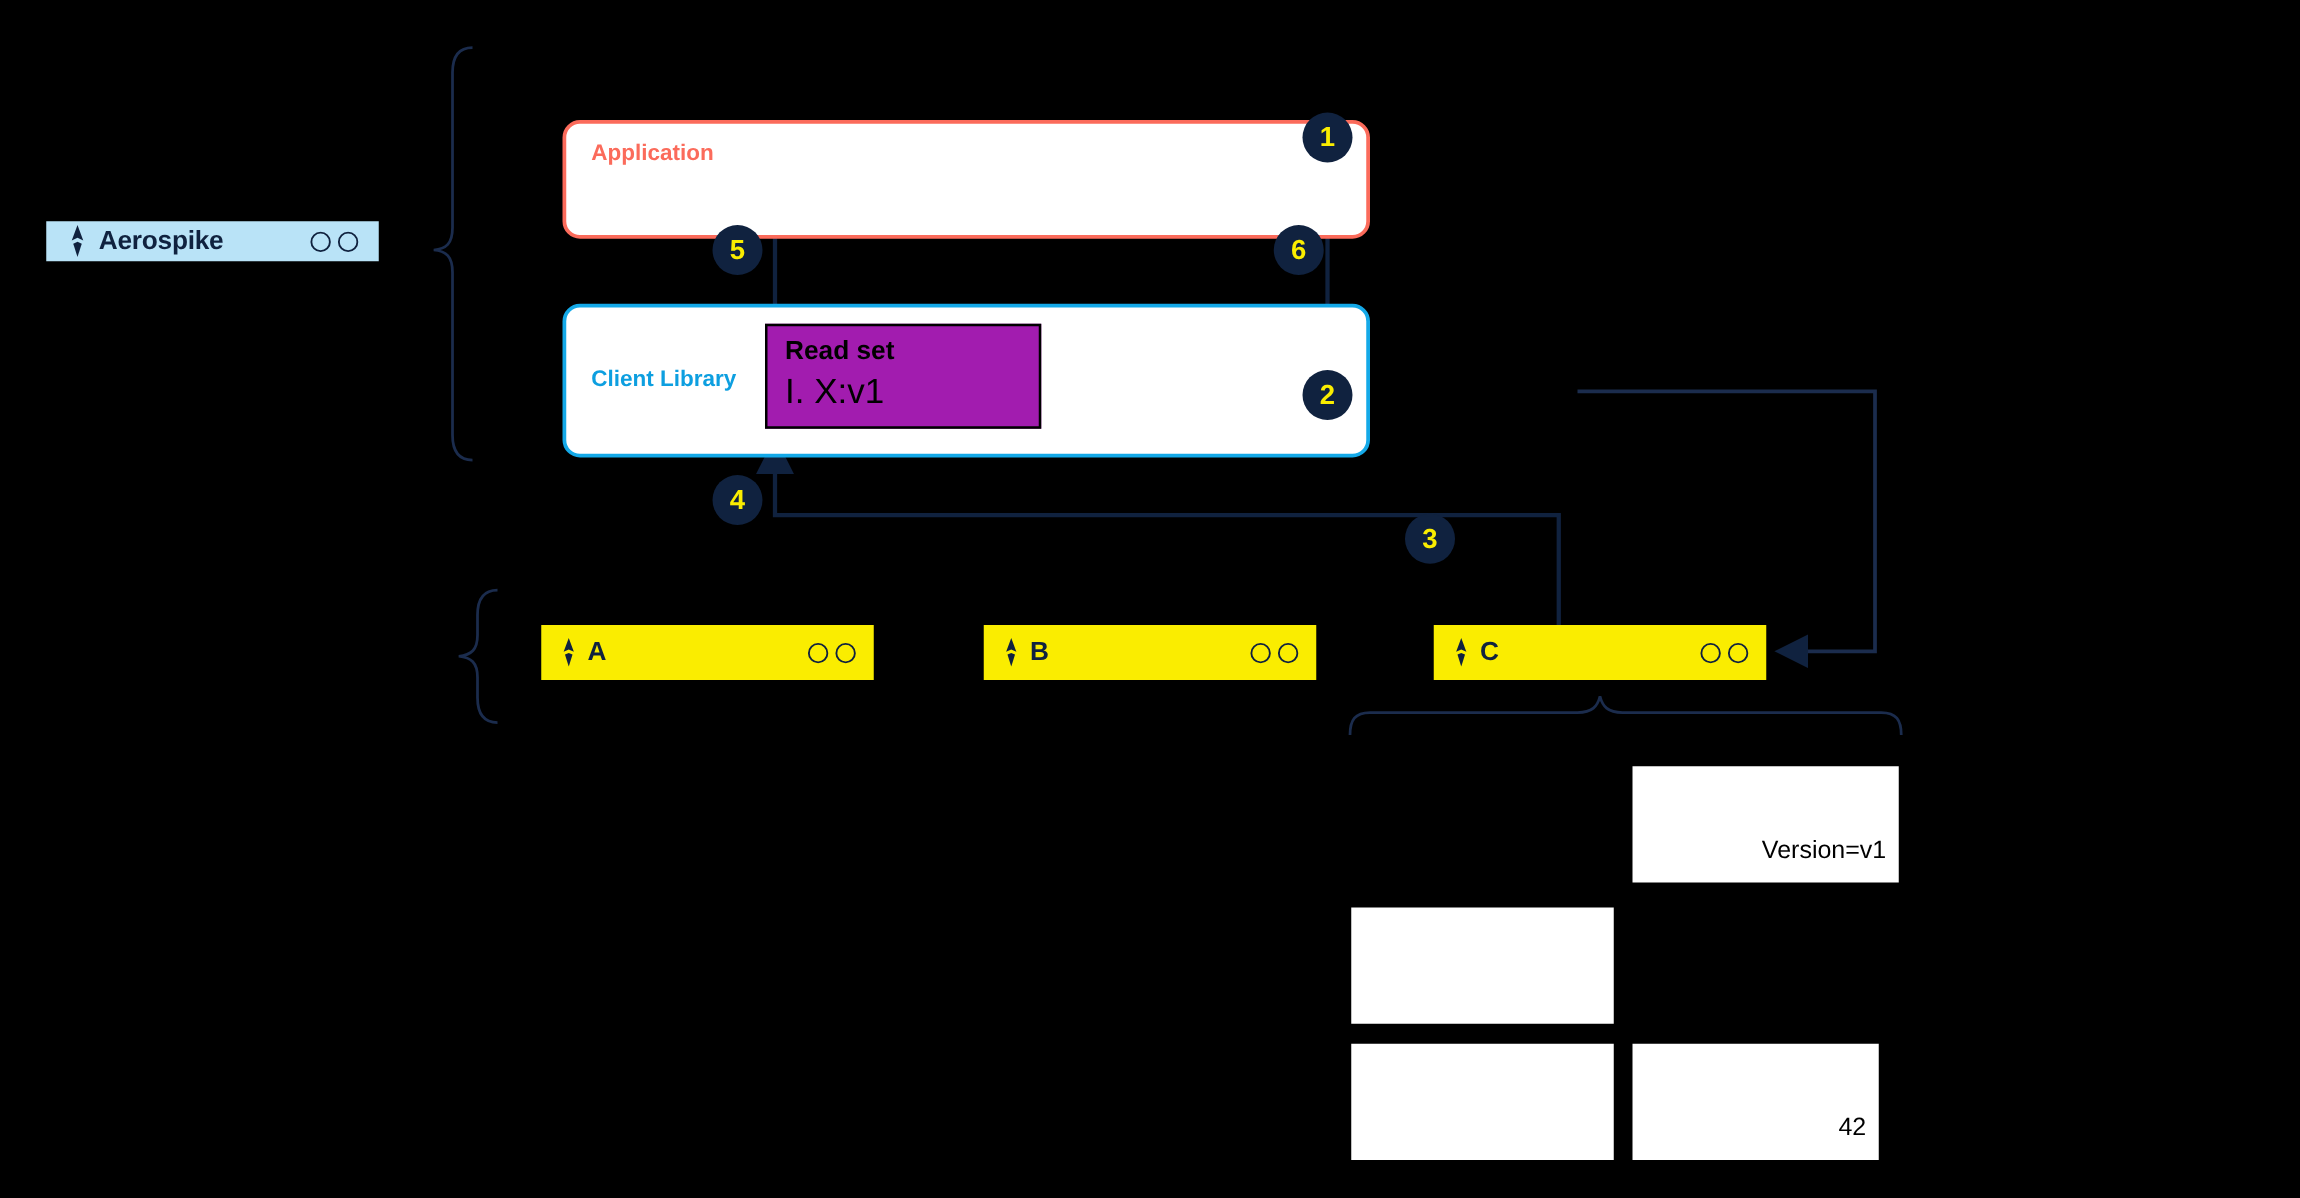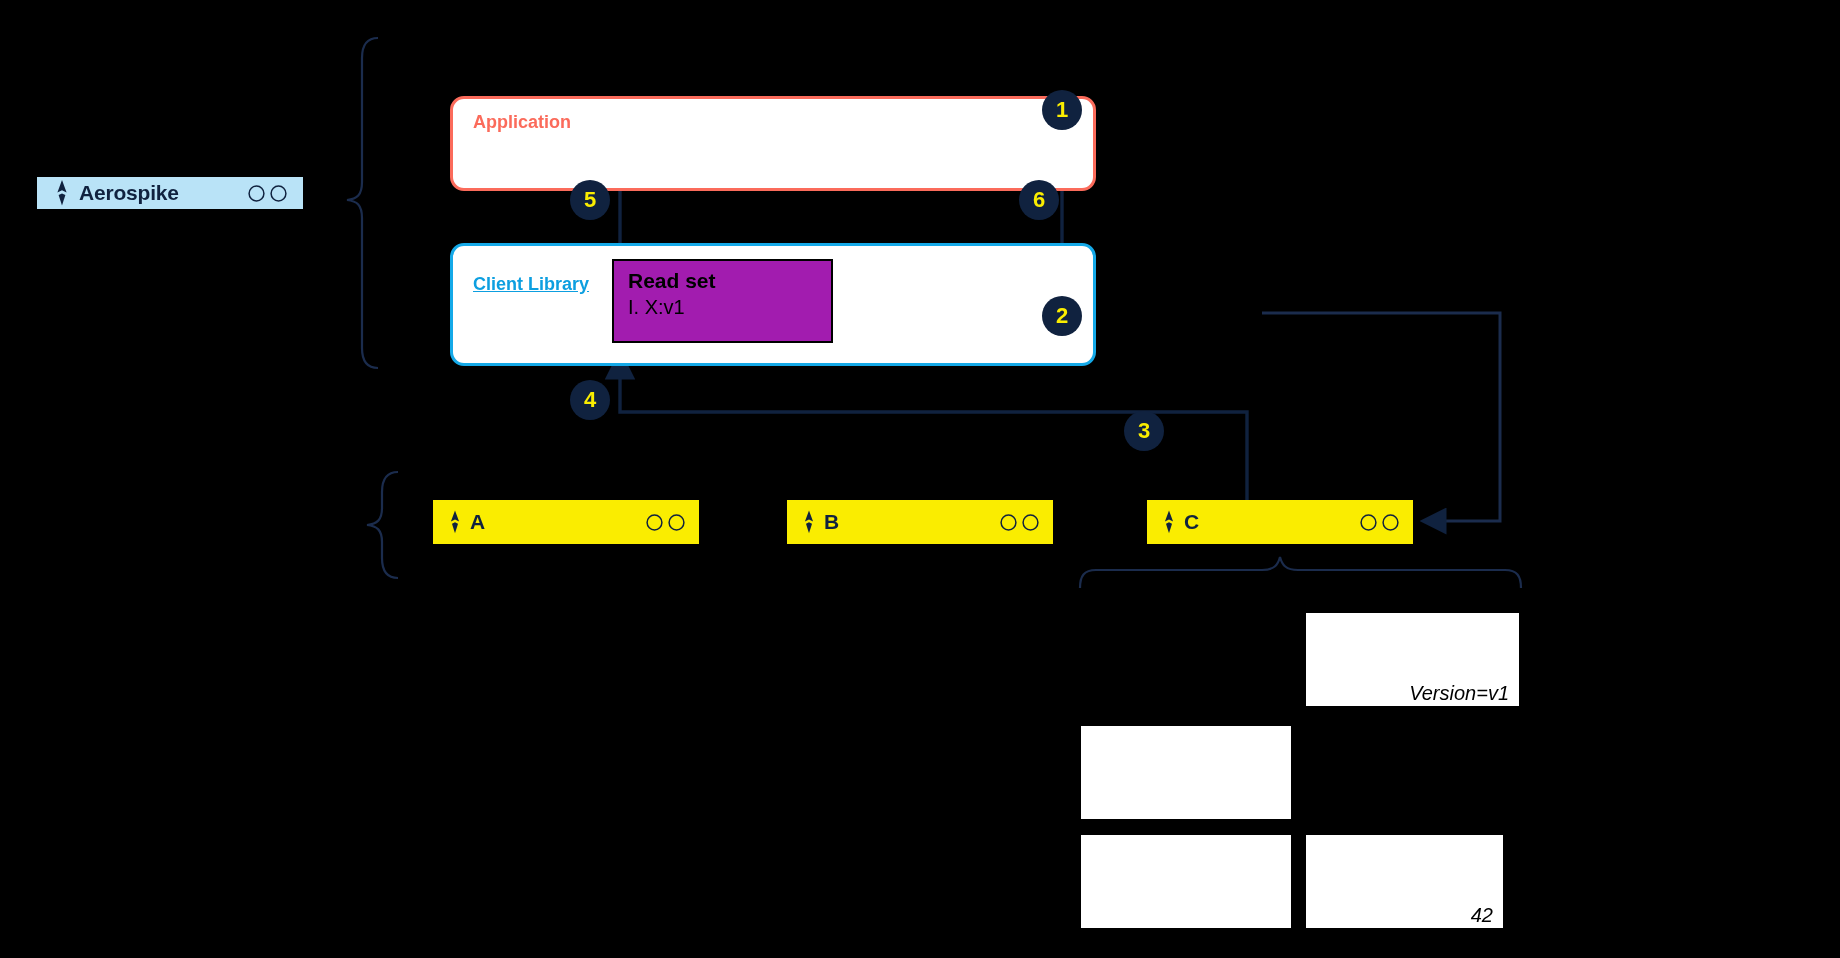--- a/index.html
+++ b/index.html
@@ -74,22 +74,21 @@
   #app-box .boxlabel { color: #fb6b5b; }
   #client-box {
     left: 450px;
     top: 243px;
     width: 646px;
     height: 123px;
     border: 3px solid #14a9e8;
   }
   #client-box .boxlabel {
     color: #0d9fe0;
-    top: 28px;
-    text-decoration: underline;
+    top: 47px;
   }
 
   
   #readset-box {
     position: absolute;
     left: 612px;
     top: 259px;
     width: 221px;
     height: 84px;
     background: #a21caf;
@@ -97,21 +96,21 @@
     box-sizing: border-box;
     padding: 8px 0 0 14px;
   }
   #readset-box .rs-title {
     font-size: 21px;
     font-weight: 700;
     color: #000000;
     line-height: 1.15;
   }
   #readset-box .rs-item {
-    font-size: 20px;
+    font-size: 28px;
     font-weight: 400;
     color: #000000;
     line-height: 1.25;
     margin-top: 2px;
   }
 
   
   .node {
     position: absolute;
     top: 500px;
@@ -156,26 +155,25 @@
   #badge-6 { left: 1019px; top: 180px; }
 
   
   .vcell {
     position: absolute;
     background: #ffffff;
     box-sizing: border-box;
     color: #000000;
     font-size: 20px;
     text-align: right;
-    padding: 1px 10px;
+    padding: 14px 10px;
     display: flex;
     flex-direction: column;
     justify-content: flex-end;
     line-height: 1.15;
-    font-style: italic;
   }
   #vc-r1c2 { left: 1306px; top: 613px; width: 213px; height: 93px; }
   #vc-r2c1 { left: 1081px; top: 726px; width: 210px; height: 93px; }
   #vc-r2c2 { left: 1306px; top: 726px; width: 213px; height: 93px; }
   #vc-r3c1 { left: 1081px; top: 835px; width: 210px; height: 93px; }
   #vc-r3c2 { left: 1306px; top: 835px; width: 197px; height: 93px; }
 </style>
 </head>
 <body>
 

